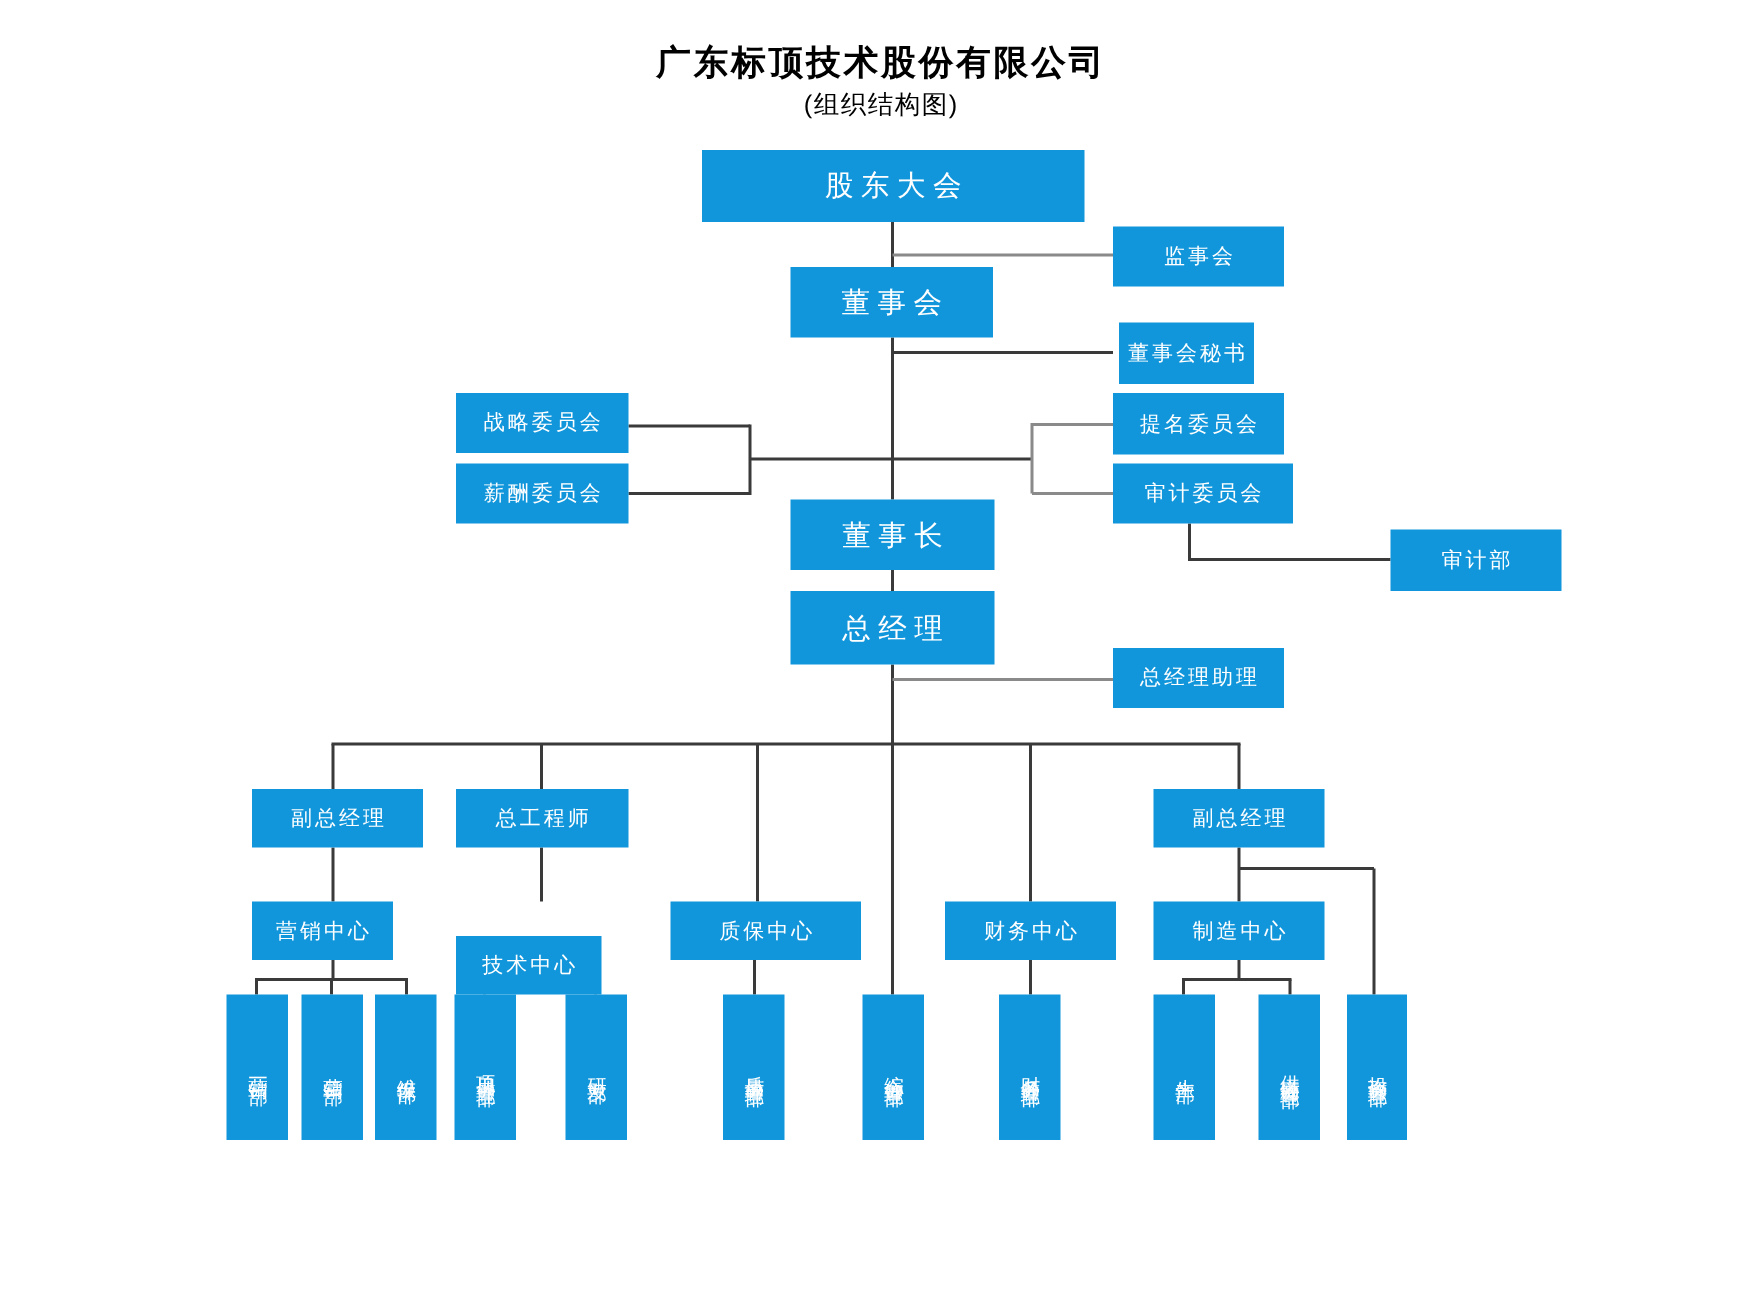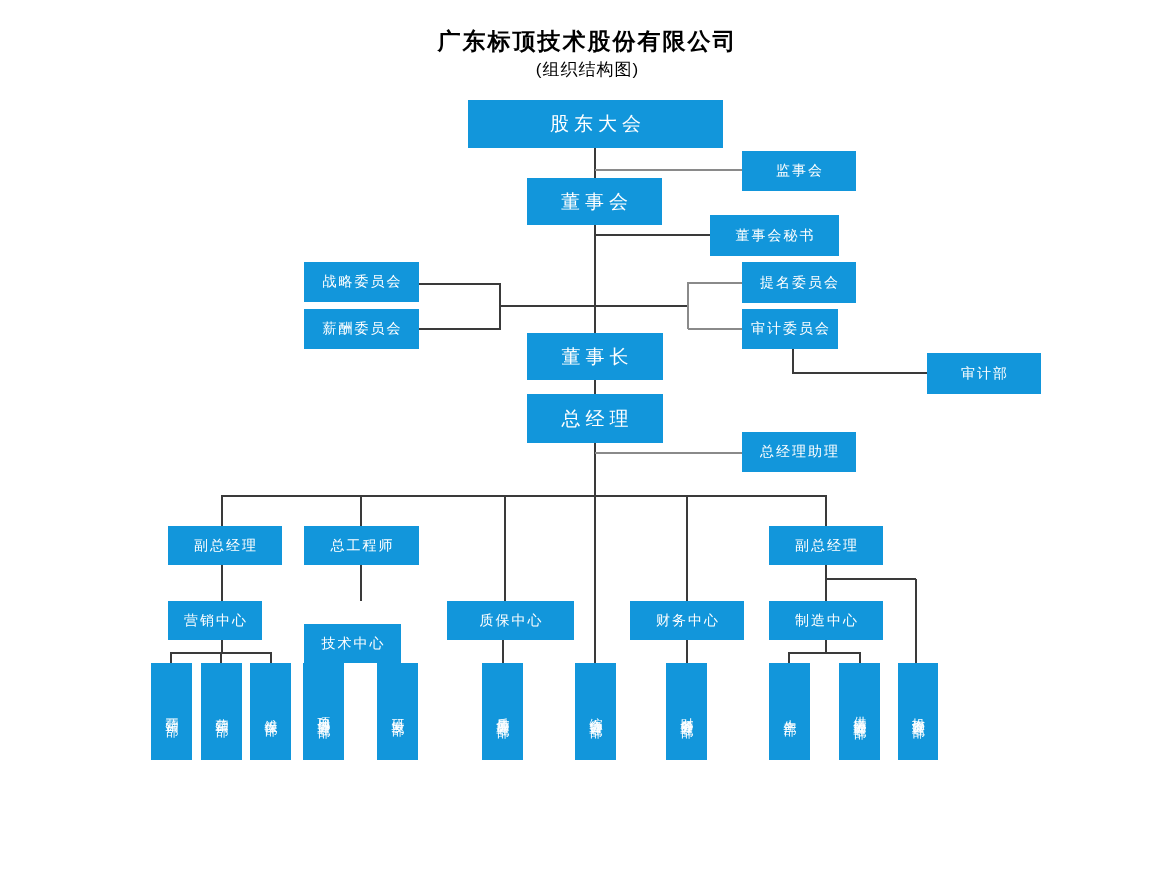--- a/index.html
+++ b/index.html
@@ -111,25 +111,25 @@
   <div class="v" style="left:686px;top:640px;height:23px"></div>
 
   <div class="v" style="left:825px;top:640px;height:13px"></div>
   <div class="h" style="left:788px;top:652px;width:73px"></div>
   <div class="v" style="left:788px;top:653px;height:10px"></div>
   <div class="v" style="left:859px;top:653px;height:10px"></div>
 
   <div class="node big" style="left:468px;top:100px;width:255px;height:48px">股东大会</div>
   <div class="node mid" style="left:742px;top:151px;width:114px;height:40px">监事会</div>
   <div class="node big" style="left:527px;top:178px;width:135px;height:47px">董事会</div>
-  <div class="node mid" style="left:710px;top:215px;width:129px;height:41px">董事会秘书</div>
+  <div class="node mid" style="left:746px;top:215px;width:90px;height:41px">董事会秘书</div>
   <div class="node mid" style="left:304px;top:262px;width:115px;height:40px">战略委员会</div>
   <div class="node mid" style="left:304px;top:309px;width:115px;height:40px">薪酬委员会</div>
   <div class="node mid" style="left:742px;top:262px;width:114px;height:41px">提名委员会</div>
-  <div class="node mid" style="left:742px;top:309px;width:96px;height:40px">审计委员会</div>
+  <div class="node mid" style="left:742px;top:309px;width:120px;height:40px">审计委员会</div>
   <div class="node mid" style="left:927px;top:353px;width:114px;height:41px">审计部</div>
   <div class="node big" style="left:527px;top:333px;width:136px;height:47px">董事长</div>
   <div class="node mid" style="left:742px;top:432px;width:114px;height:40px">总经理助理</div>
   <div class="node big" style="left:527px;top:394px;width:136px;height:49px">总经理</div>
 
   <div class="node mid" style="left:168px;top:526px;width:114px;height:39px">副总经理</div>
   <div class="node mid" style="left:304px;top:526px;width:115px;height:39px">总工程师</div>
   <div class="node mid" style="left:769px;top:526px;width:114px;height:39px">副总经理</div>
 
   <div class="node mid" style="left:168px;top:601px;width:94px;height:39px">营销中心</div>

